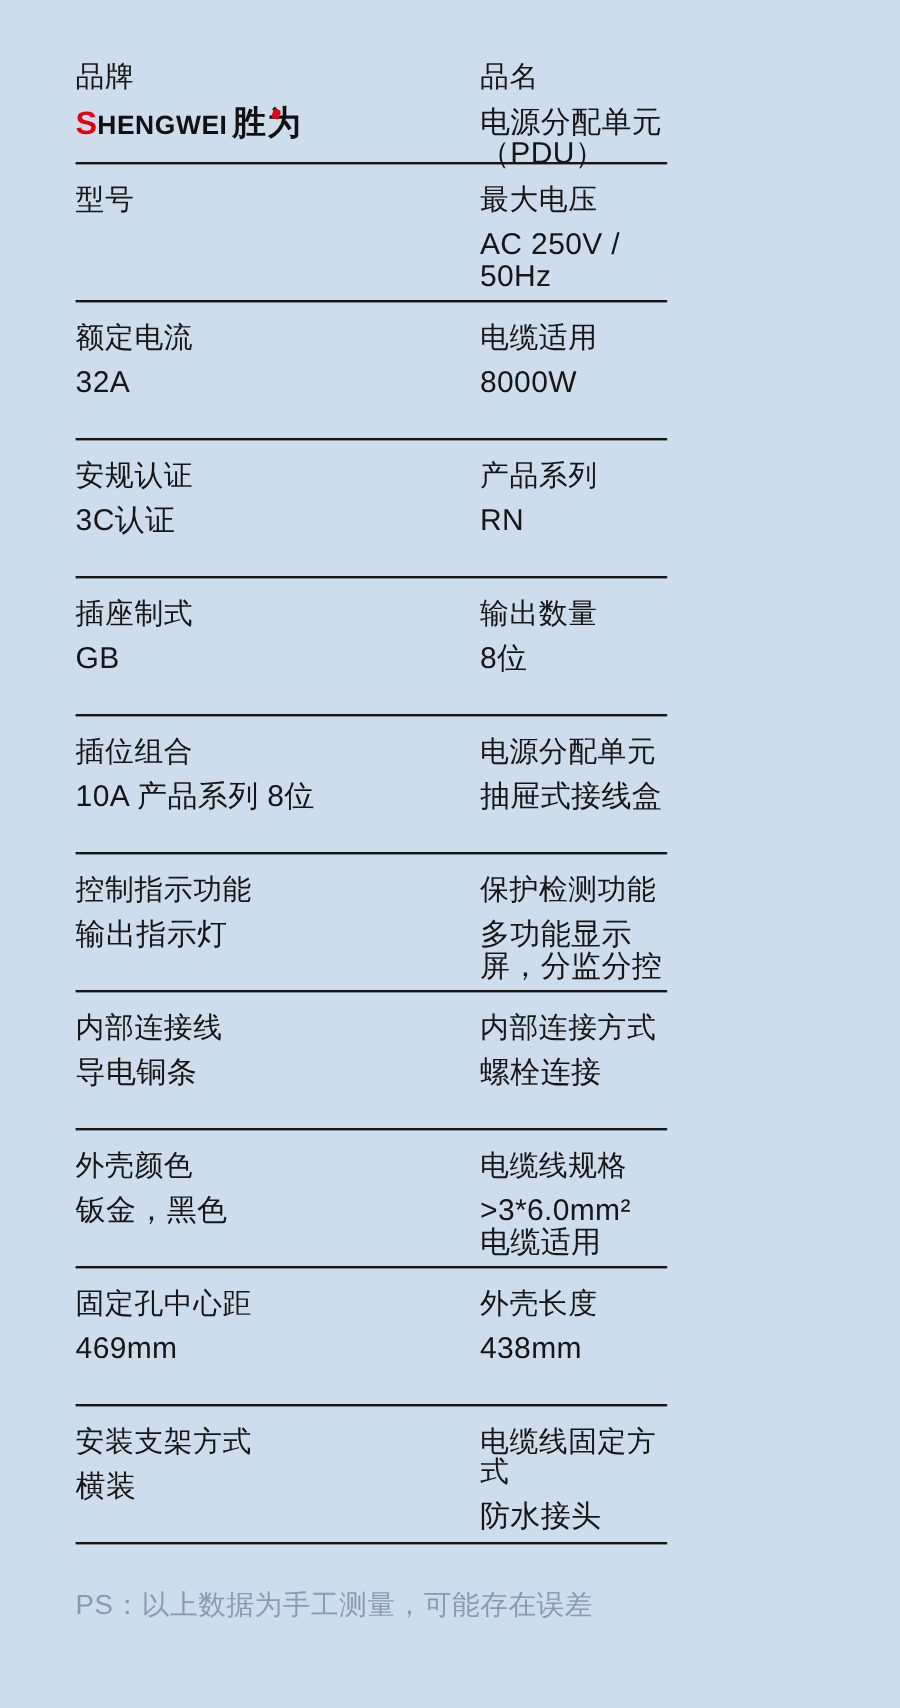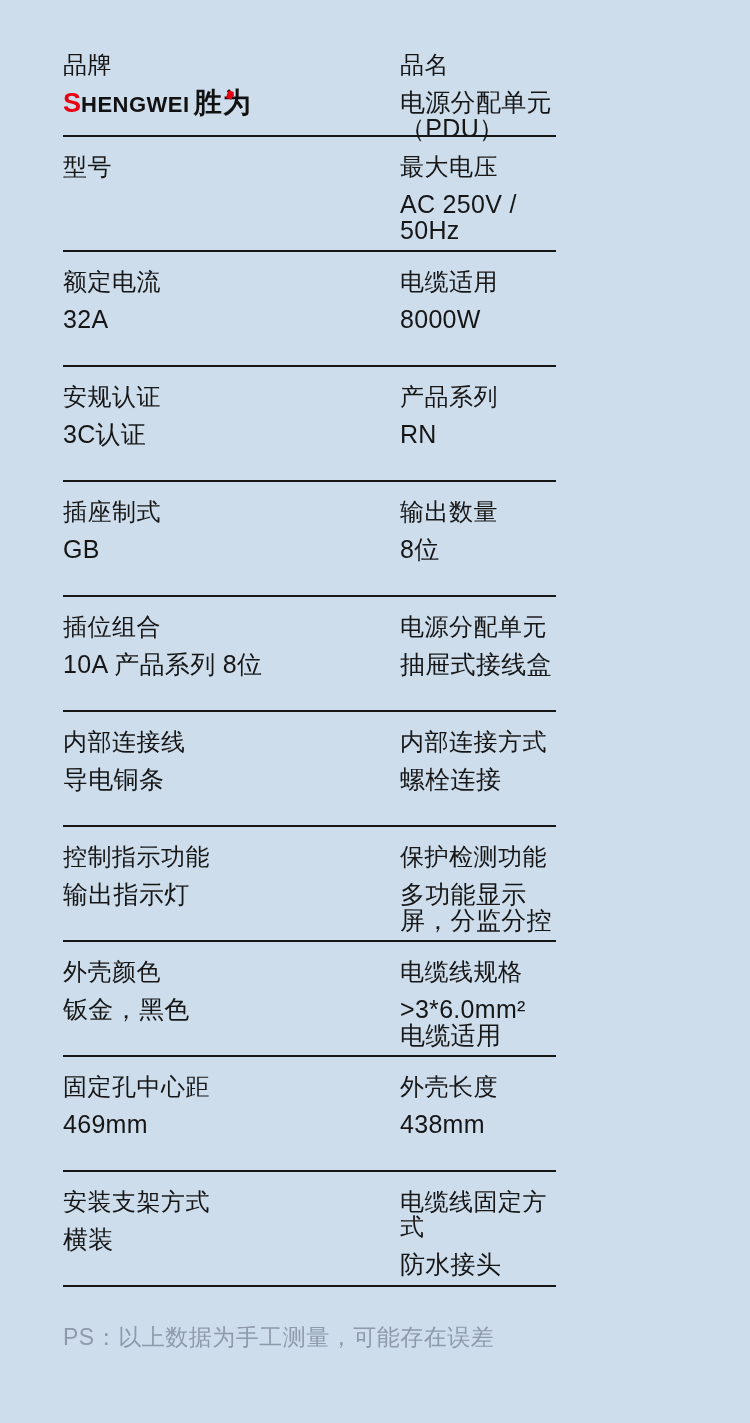--- a/index.html
+++ b/index.html
@@ -160,42 +160,42 @@
       <div class="spec-value">10A 产品系列 8位</div>
     </div>
     <div class="col-right">
       <div class="spec-label">电源分配单元</div>
       <div class="spec-value">抽屉式接线盒</div>
     </div>
   </div>
 
   <div class="row">
     <div class="col-left">
+      <div class="spec-label">控制指示功能</div>
+      <div class="spec-value">输出指示灯</div>
+    </div>
+    <div class="col-right">
+      <div class="spec-label">保护检测功能</div>
+      <div class="spec-value">多功能显示屏，分监分控</div>
+    </div>
+  </div>
+
+  <div class="row">
+    <div class="col-left">
       <div class="spec-label">内部连接线</div>
       <div class="spec-value">导电铜条</div>
     </div>
     <div class="col-right">
       <div class="spec-label">内部连接方式</div>
       <div class="spec-value">螺栓连接</div>
     </div>
   </div>
 
   <div class="row">
     <div class="col-left">
-      <div class="spec-label">控制指示功能</div>
-      <div class="spec-value">输出指示灯</div>
-    </div>
-    <div class="col-right">
-      <div class="spec-label">保护检测功能</div>
-      <div class="spec-value">多功能显示屏，分监分控</div>
-    </div>
-  </div>
-
-  <div class="row">
-    <div class="col-left">
       <div class="spec-label">外壳颜色</div>
       <div class="spec-value">钣金，黑色</div>
     </div>
     <div class="col-right">
       <div class="spec-label">电缆线规格</div>
       <div class="spec-value">&gt;3*6.0mm² 电缆适用</div>
     </div>
   </div>
 
   <div class="row">

